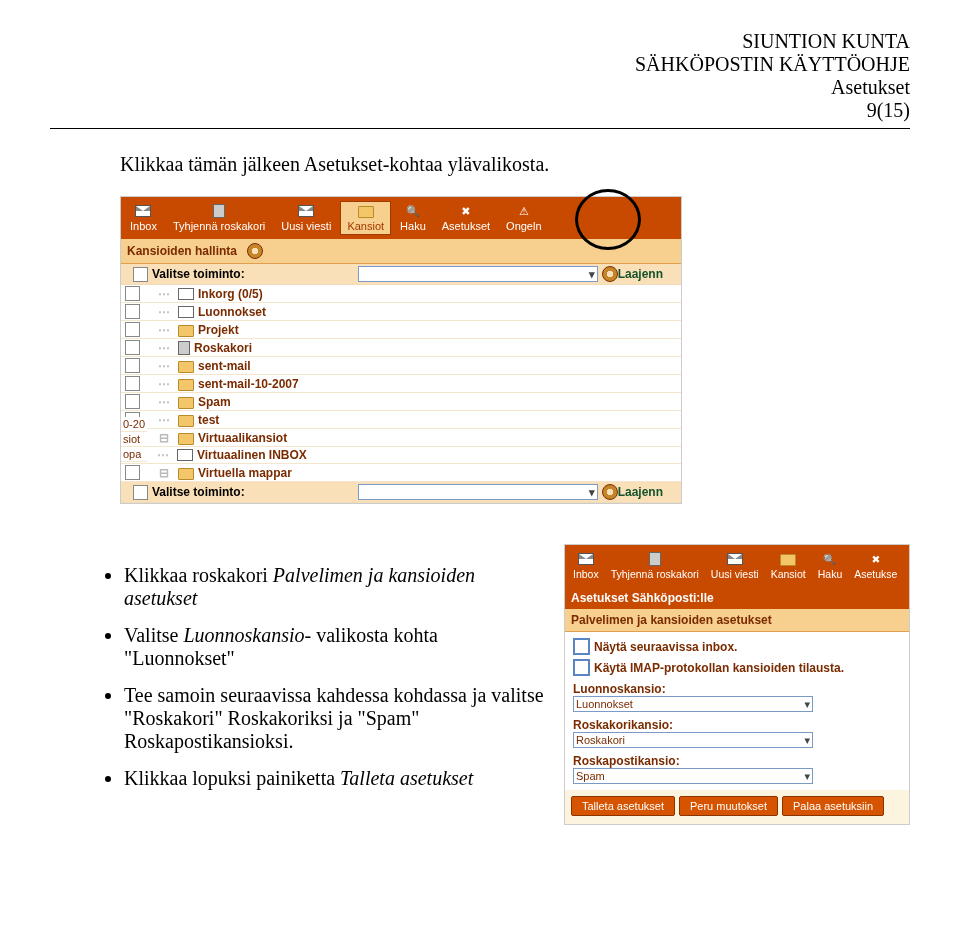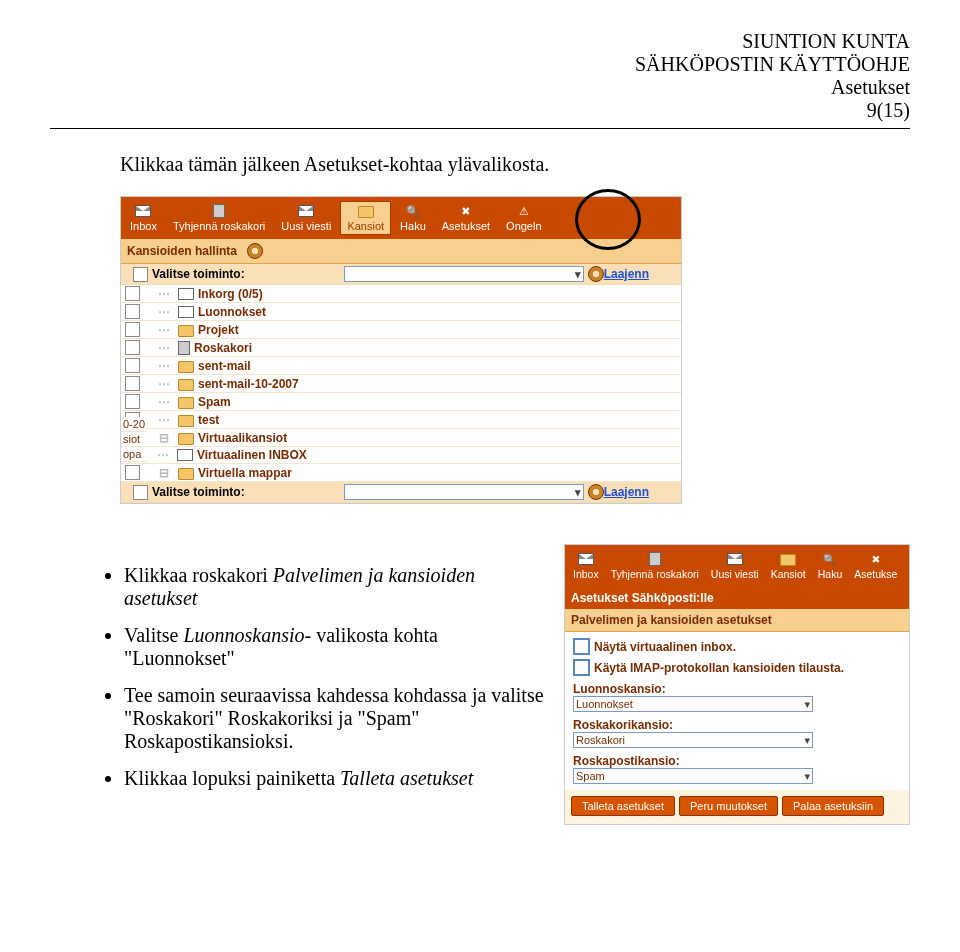--- a/index.html
+++ b/index.html
@@ -168,25 +168,24 @@
   .mail-icon::after {
     content: "";
     position: absolute;
     left: 0; right: 0; top: 0;
     border-top: 5px solid transparent;
     border-left: 7px solid #888;
     border-right: 7px solid #888;
     height: 0;
   }
   .expand-link {
-    color: #1d4ed8;
+    color: #14532d;
     font-weight: bold;
     margin-left: auto;
-    margin-right: 20px;
-    text-decoration: underline;
+    margin-right: 6px;
   }
   .select {
     border: 1px solid #7a9bc7;
     background: #fff;
     font-size: 11px;
     padding: 1px 16px 1px 2px;
     min-width: 220px;
     position: relative;
     display: inline-block;
   }
@@ -491,21 +490,21 @@
         <span>Asetukse</span>
       </div>
     </div>
 
     <div class="orange-bar">Asetukset Sähköposti:lle</div>
     <div class="pale-bar">Palvelimen ja kansioiden asetukset</div>
 
     <div class="settings-body">
       <div class="line">
         <span class="cb"></span>
-        <label>Näytä virtuaalinen inbox.</label>
+        <label>Näytä seuraavissa inbox.</label>
       </div>
       <div class="line">
         <span class="cb"></span>
         <label>Käytä IMAP-protokollan kansioiden tilausta.</label>
       </div>
 
       <span class="field-label">Luonnoskansio:</span>
       <span class="select"><span>Luonnokset</span></span>
 
       <span class="field-label">Roskakorikansio:</span>

